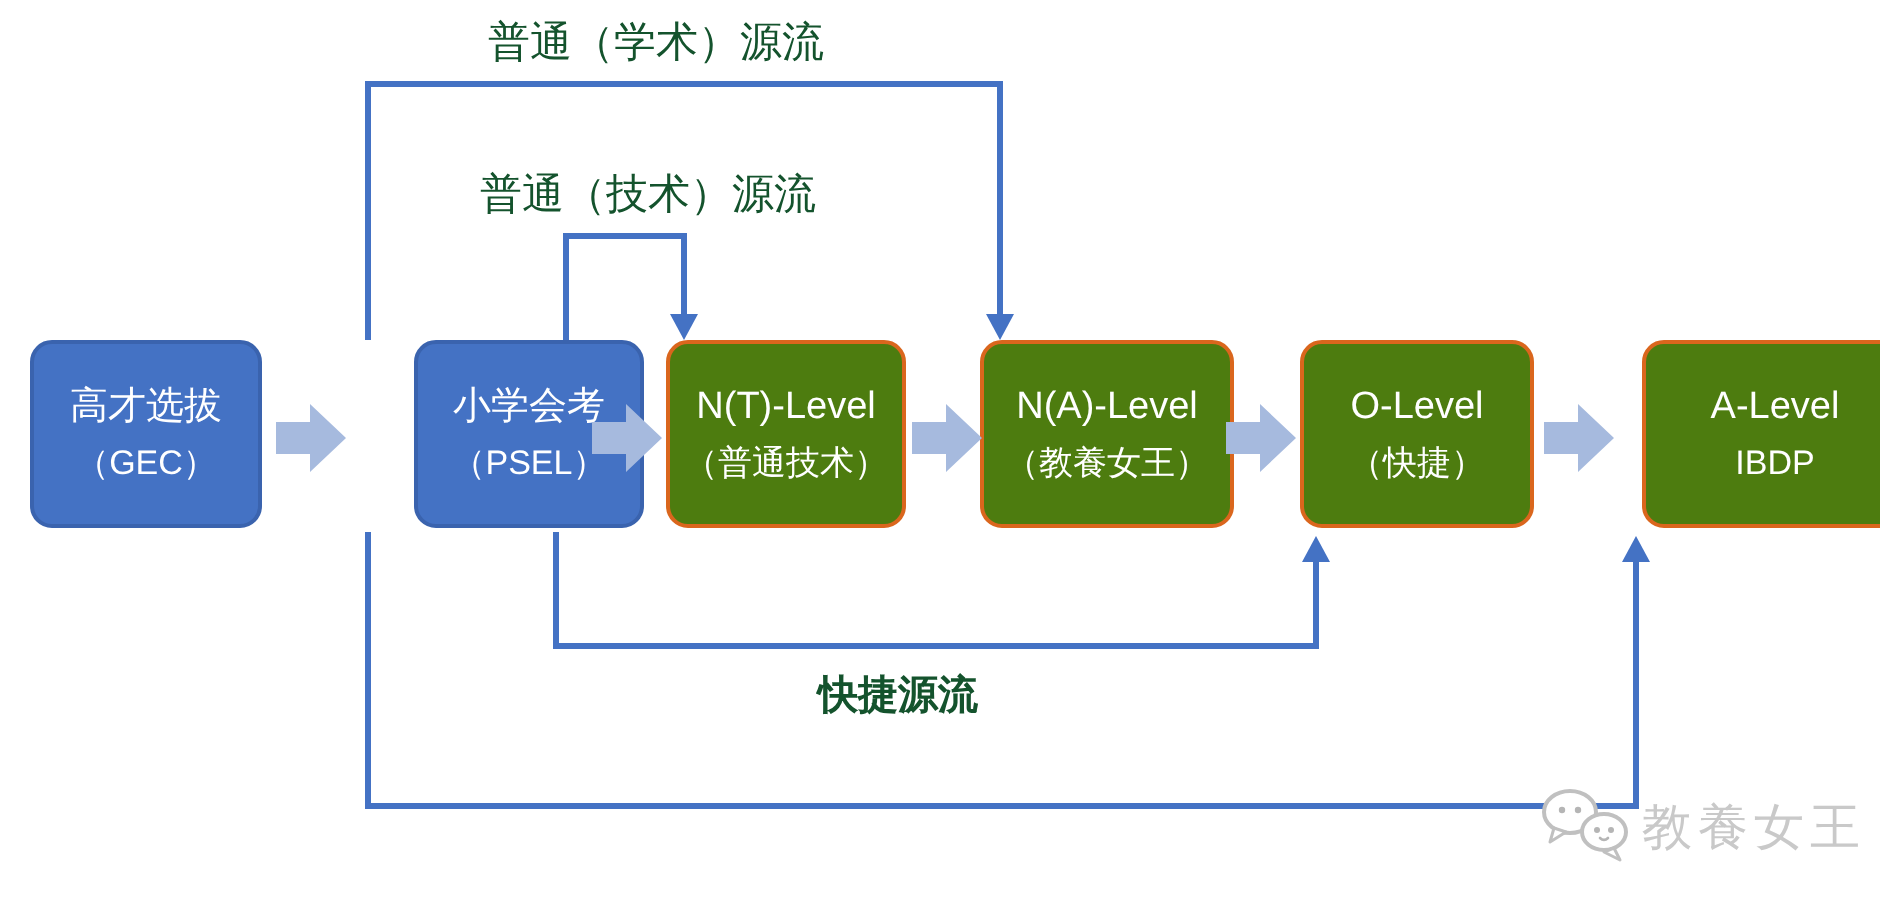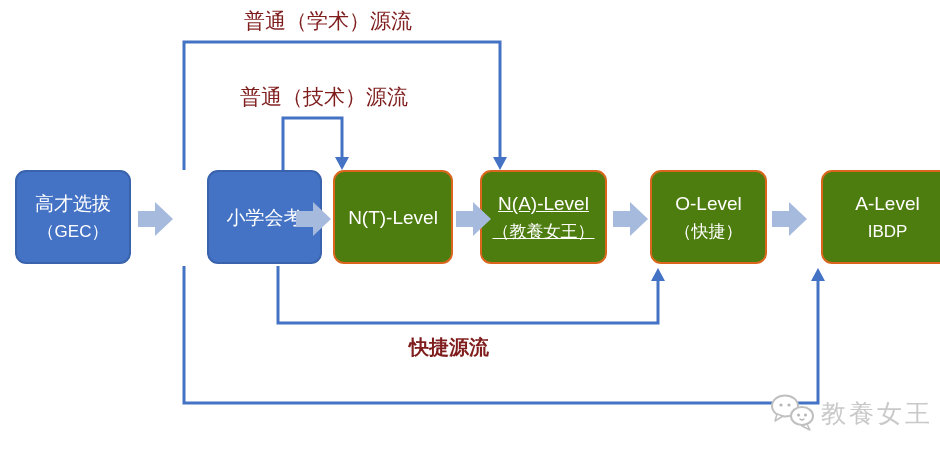--- a/index.html
+++ b/index.html
@@ -8,25 +8,25 @@
   .node{position:absolute;top:170px;height:94px;border-radius:11px;color:#fff;
         display:flex;flex-direction:column;align-items:center;justify-content:center;
         text-align:center;z-index:2;box-sizing:border-box;padding:14px;}
   .node .l1{font-size:19px;line-height:29px;white-space:nowrap;}
   .node .l2{font-size:17px;line-height:27px;white-space:nowrap;}
   .node.blue{background:#4472C4;border:2px solid #3a63ae;}
   .node.orange{background:#4d7c0f;border:2px solid #da661d;}
   #box-gec{left:15px;width:116px;}
   #box-psel{left:187px;width:115px;margin-left:20px;}
   #box-nt{left:333px;width:120px;}
-  #box-na{left:480px;width:127px;text-decoration:underline;}
+  #box-na{left:490px;width:127px;}
   #box-o{left:650px;width:117px;}
   #box-a{left:821px;width:133px;}
   svg.overlay{position:absolute;left:0;top:0;z-index:3;pointer-events:none;}
-  .pathlabel{position:absolute;transform:translateX(-50%);color:#7f1d1d;
+  .pathlabel{position:absolute;transform:translateX(-50%);color:#14532d;
              font-size:21px;white-space:nowrap;z-index:4;}
   .pathlabel.small{font-size:20px;}
   #lbl-academic{left:328px;top:7px;}
   #lbl-technical{left:324px;top:83px;}
   #lbl-express{left:449px;top:334px;font-weight:bold;}
   #lbl-through{left:482px;top:414px;}
   .watermark{position:absolute;left:771px;top:393px;z-index:5;display:flex;
              align-items:center;gap:4px;}
   .watermark .wm-text{font-size:25px;color:#c9c9c9;letter-spacing:3px;white-space:nowrap;}
 </style>
@@ -34,23 +34,25 @@
 <body>
 
 <div class="canvas">
 
   <div class="node blue" id="box-gec">
     <div class="l1">高才选拔</div>
     <div class="l2">（GEC）</div>
   </div>
   <div class="node blue" id="box-psel">
     <div class="l1">小学会考</div>
+    <div class="l2">（PSEL）</div>
   </div>
   <div class="node orange" id="box-nt">
     <div class="l1">N(T)-Level</div>
+    <div class="l2">（普通技术）</div>
   </div>
   <div class="node orange" id="box-na">
     <div class="l1">N(A)-Level</div>
     <div class="l2">（教養女王）</div>
   </div>
   <div class="node orange" id="box-o">
     <div class="l1">O-Level</div>
     <div class="l2">（快捷）</div>
   </div>
   <div class="node orange" id="box-a">

